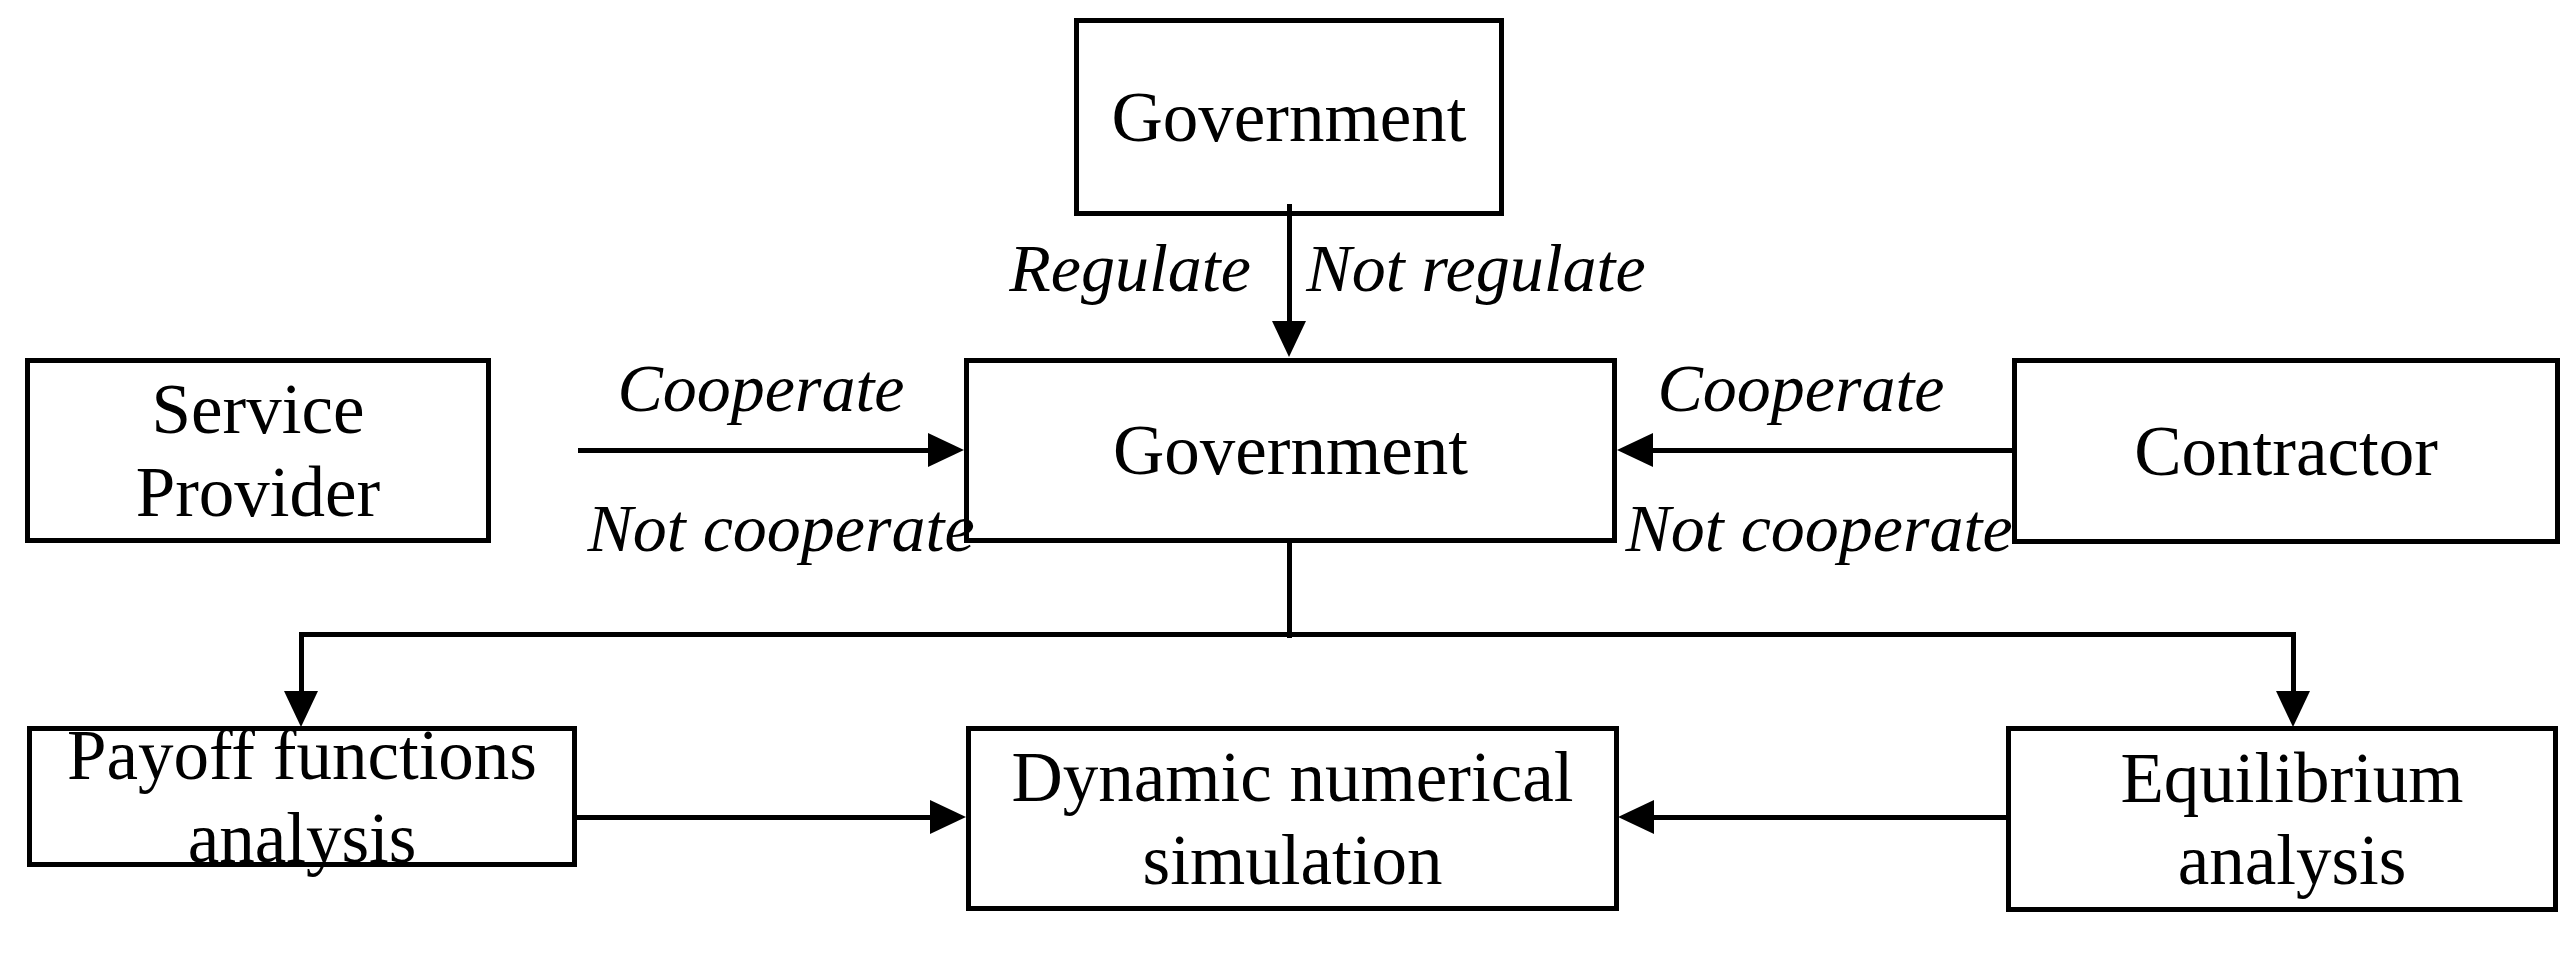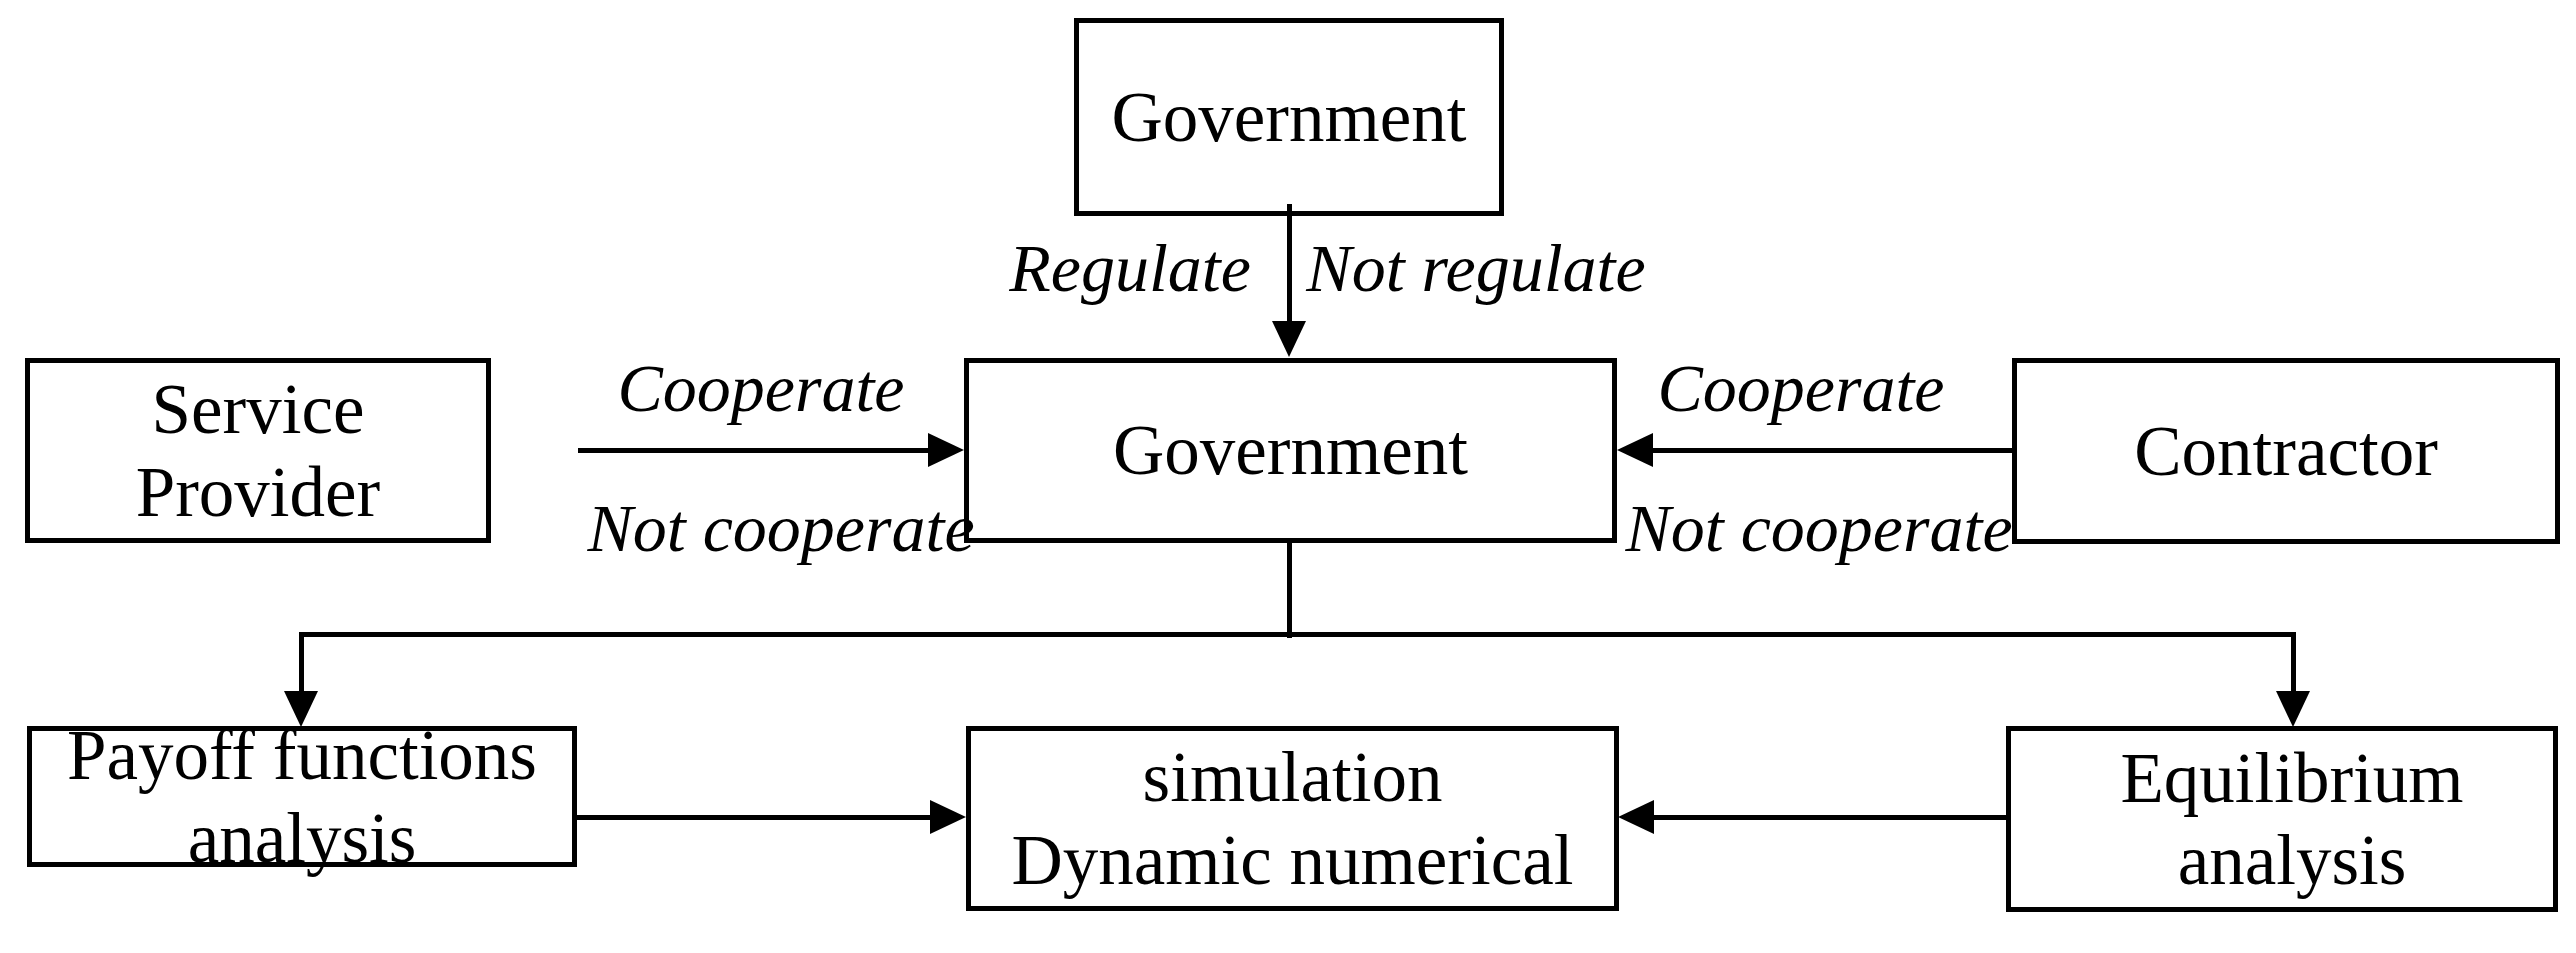--- a/index.html
+++ b/index.html
@@ -87,22 +87,22 @@
 
   <div class="node" style="left:27px; top:726px; width:550px; height:141px;">
     <span class="node-label">
       <span class="node-line">Payoff functions</span>
       <span class="node-line">analysis</span>
     </span>
   </div>
 
   <div class="node" style="left:966px; top:726px; width:653px; height:185px;">
     <span class="node-label">
+      <span class="node-line">Dynamic numerical</span>
       <span class="node-line">simulation</span>
-      <span class="node-line">Dynamic numerical</span>
     </span>
   </div>
 
   <div class="node" style="left:2006px; top:726px; width:552px; height:186px;padding-left:20px;">
     <span class="node-label">
       <span class="node-line">Equilibrium</span>
       <span class="node-line">analysis</span>
     </span>
   </div>
 

